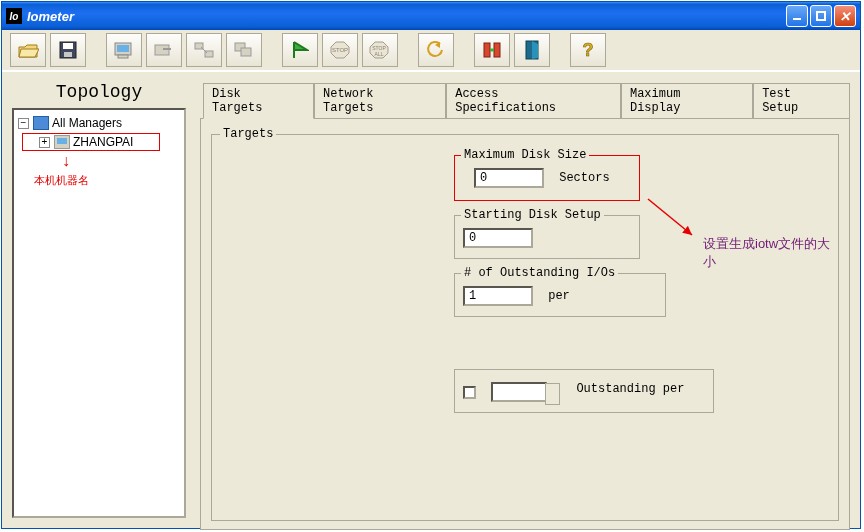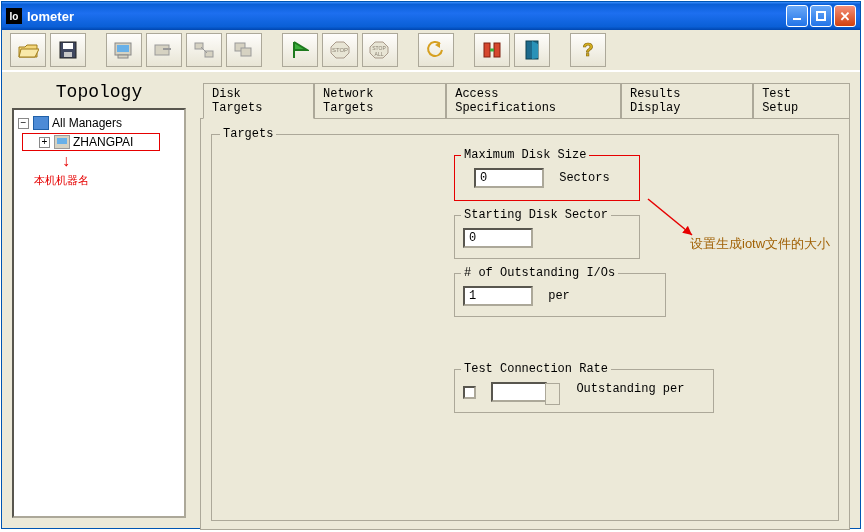--- a/index.html
+++ b/index.html
@@ -22,20 +22,21 @@
 }
 .titlebar {
   height: 28px;
   background: linear-gradient(to bottom,#3b90ff 0%,#0a5fd6 8%,#1d6ff0 40%,#0a5fd6 88%,#0046b0 100%);
   display: flex;
   align-items: center;
   padding: 0 4px;
   color: #fff;
   font-weight: bold;
   font-size: 13px;
+  font-style: italic;
 }
 .titlebar .ico {
   width: 16px; height: 16px;
   background: #000;
   color: #fff;
   font-size: 10px;
   font-weight: bold;
   display: inline-flex;
   align-items: center;
   justify-content: center;
@@ -186,22 +187,23 @@
 }
 .spin {
   width:56px;height:20px;border:2px inset #aca899;background:#fff;display:inline-block;margin-top:6px;vertical-align:middle;position:relative;
 }
 .spin::after{content:"";position:absolute;right:-15px;top:-1px;width:13px;height:20px;background:#ece9d8;border:1px solid #aca899;}
 .chk {
   width:13px;height:13px;border:2px inset #aca899;background:#fff;display:inline-block;vertical-align:middle;margin-top:6px;
 }
 .annotation {
   position:absolute;
-  color:#a16207;
+  color:#701a75;
   font-size:13px;
+  margin-left:13px;
 }
 .diag-arrow {
   position:absolute;
   width:50px;height:40px;
 }
 .diag-arrow svg { overflow:visible; }
 </style>
 </head>
 <body>
 
@@ -329,46 +331,45 @@
         <div style="margin-left:44px;margin-top:2px;"><span class="arrow-down">↓</span></div>
         <div class="red-text" style="margin-left:16px;margin-top:4px;">本机机器名</div>
       </div>
     </div>
 
     <div class="right">
       <div class="tabs">
         <div class="tab active">Disk Targets</div>
         <div class="tab">Network Targets</div>
         <div class="tab">Access Specifications</div>
-        <div class="tab">Results Display</div>
+        <div class="tab">Maximum Display</div>
         <div class="tab">Test Setup</div>
       </div>
       <div class="tabpanel">
         <fieldset class="targets">
           <legend>Targets</legend>
 
           <div class="groupbox red-box" style="left:242px;top:14px;width:186px;height:46px;border:1px solid #e60000;padding-left:19px;">
             <span class="gtitle">Maximum Disk Size</span>
             <input class="ginput" value="0" style="">
             <span style="margin-left:8px;text-align:center;">Sectors</span>
           </div>
 
           <div class="groupbox" style="left:242px;top:74px;width:186px;height:44px;">
-            <span class="gtitle">Starting Disk Sector</span>
+            <span class="gtitle">Starting Disk Setup</span>
             <input class="ginput" value="0" style="">
           </div>
 
           <div class="groupbox" style="left:242px;top:132px;width:212px;height:44px;">
             <span class="gtitle"># of Outstanding I/Os</span>
             <input class="ginput" value="1" style="">
             <span style="margin-left:8px;">per</span>
           </div>
 
           <div class="groupbox" style="left:242px;top:228px;width:260px;height:44px;">
-            <span class="gtitle">Test Connection Rate</span>
             <span class="chk"></span>
             <span class="spin" style="margin-left:8px;"></span>
             <span style="margin-left:22px;">Outstanding per</span>
           </div>
 
           <div class="diag-arrow" style="left:432px;top:54px;">
             <svg width="60" height="50">
                 <defs>
                   <marker id="ah" markerWidth="8" markerHeight="8" refX="6" refY="3" orient="auto">
                     <path d="M0,0 L6,3 L0,6 Z" fill="#e60000"></path>

